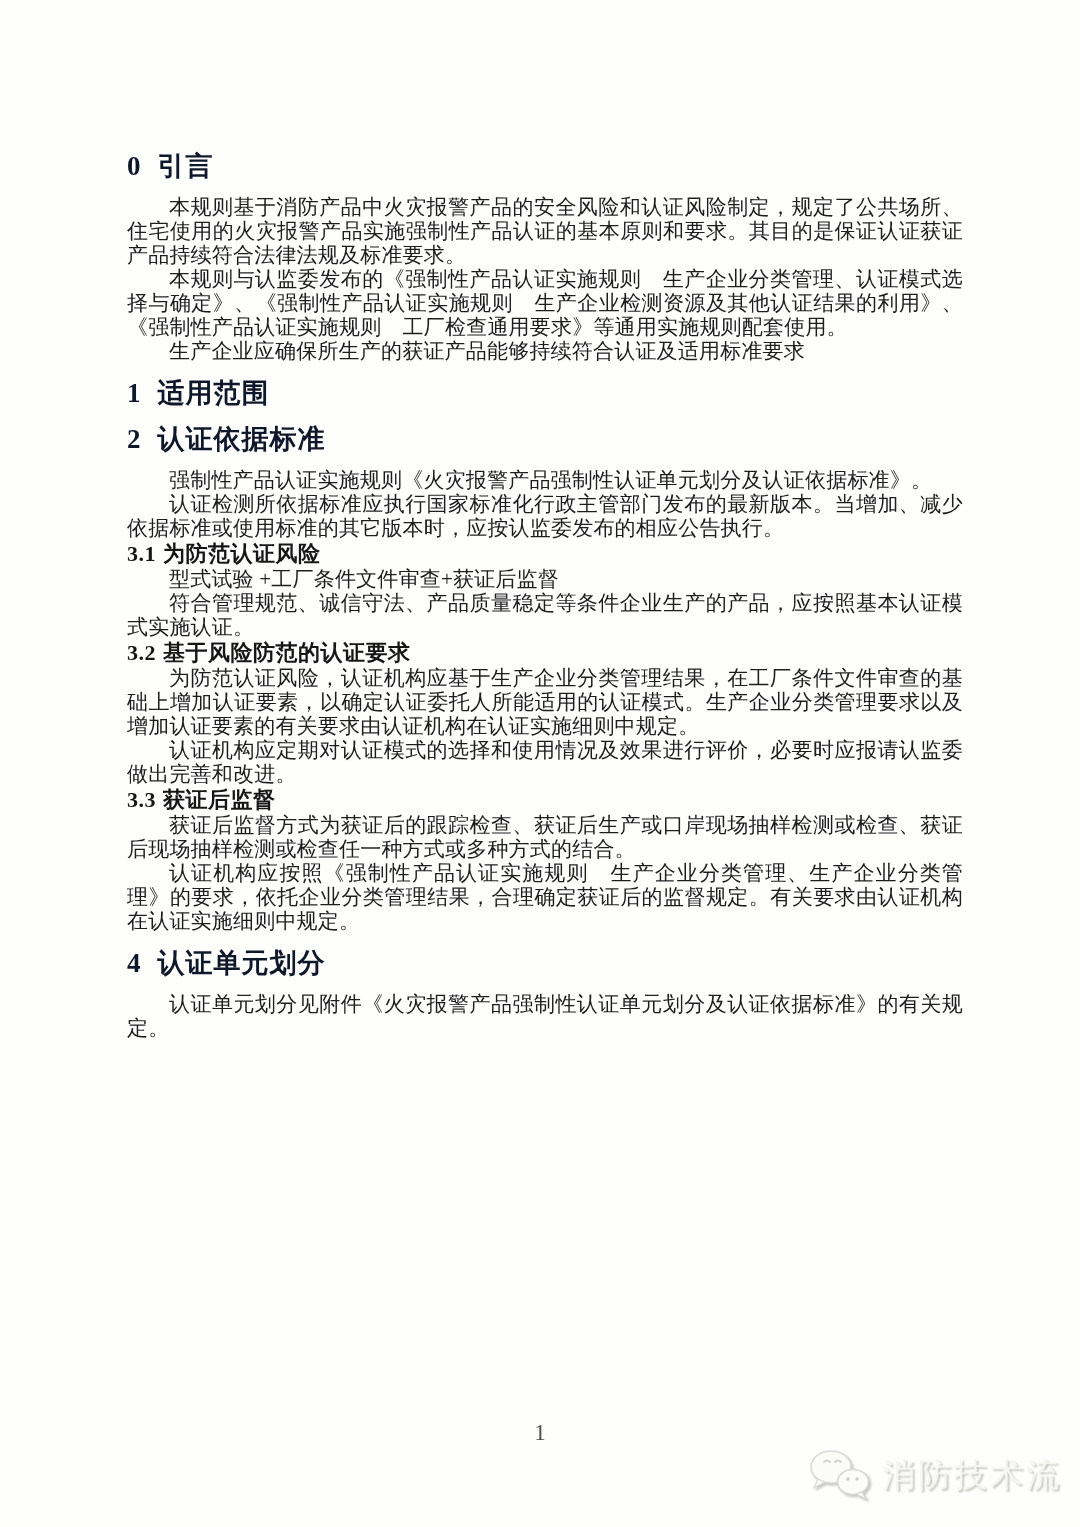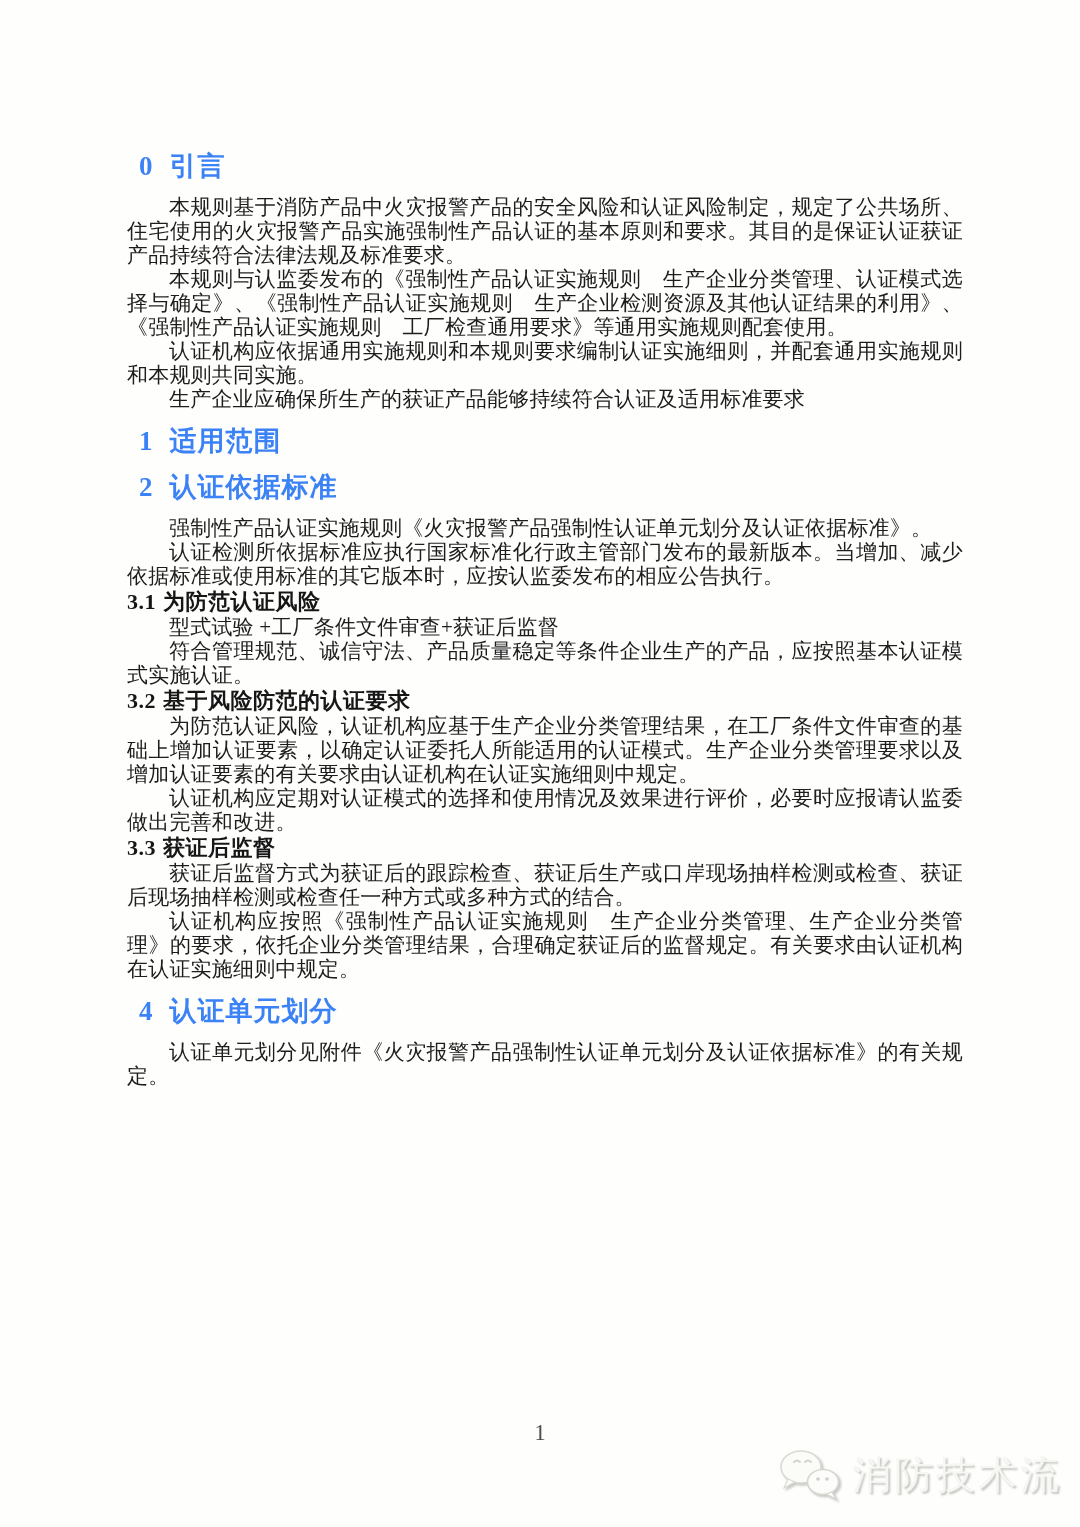--- a/index.html
+++ b/index.html
@@ -18,22 +18,22 @@
   .content {
     position: absolute;
     left: 127px;
     top: 150px;
     width: 836px;
   }
   h1.sec {
     font-size: 27px;
     line-height: 32px;
     font-weight: bold;
-    color: #3b82f6;
-    margin: 14px 0 13px 12px;
+    color: #0f172a;
+    margin: 14px 0 13px 0;
     letter-spacing: 1px;
   }
   h1.sec:first-child {
     margin-top: 0;
   }
   h1.sec .sec-num {
     margin-right: 16px;
   }
   h2.subsec {
     font-size: 22px;
@@ -67,40 +67,39 @@
   .watermark {
     position: absolute;
     top: 1448px;
     right: 18px;
     display: flex;
     align-items: center;
     gap: 10px;
   }
   .watermark-text {
     font-family: Liberation Sans, sans-serif;
-    font-size: 39px;
+    font-size: 33px;
     letter-spacing: 3px;
     color: #f6f6f3;
     text-shadow: 2px 2px 2px #c6c6c1, -1px -1px 0 #ffffff;
     white-space: nowrap;
   }
   .watermark-icon svg {
     display: block;
     filter: drop-shadow(2px 2px 1px rgba(170,170,164,0.65));
   }
 </style>
 </head>
 <body>
 
 <div class="content">
 
   <h1 class="sec"><span class="sec-num">0</span><span>引言</span></h1>
   <p class="body-para">本规则基于消防产品中火灾报警产品的安全风险和认证风险制定，规定了公共场所、住宅使用的火灾报警产品实施强制性产品认证的基本原则和要求。其目的是保证认证获证产品持续符合法律法规及标准要求。</p>
   <p class="body-para">本规则与认监委发布的《强制性产品认证实施规则　生产企业分类管理、认证模式选择与确定》、《强制性产品认证实施规则　生产企业检测资源及其他认证结果的利用》、《强制性产品认证实施规则　工厂检查通用要求》等通用实施规则配套使用。</p>
-  <p class="body-para">认证机构应依据通用实施规则和本规则要求编制认证实施细则，并配套通用实施规则和本规则共同实施。</p>
   <p class="body-para">生产企业应确保所生产的获证产品能够持续符合认证及适用标准要求</p>
 
   <h1 class="sec"><span class="sec-num">1</span><span>适用范围</span></h1>
 
   <h1 class="sec"><span class="sec-num">2</span><span>认证依据标准</span></h1>
   <p class="body-para">强制性产品认证实施规则《火灾报警产品强制性认证单元划分及认证依据标准》。</p>
   <p class="body-para">认证检测所依据标准应执行国家标准化行政主管部门发布的最新版本。当增加、减少依据标准或使用标准的其它版本时，应按认监委发布的相应公告执行。</p>
 
 
   <h2 class="subsec"><span class="sec-num">3.1</span><span>为防范认证风险</span></h2>

